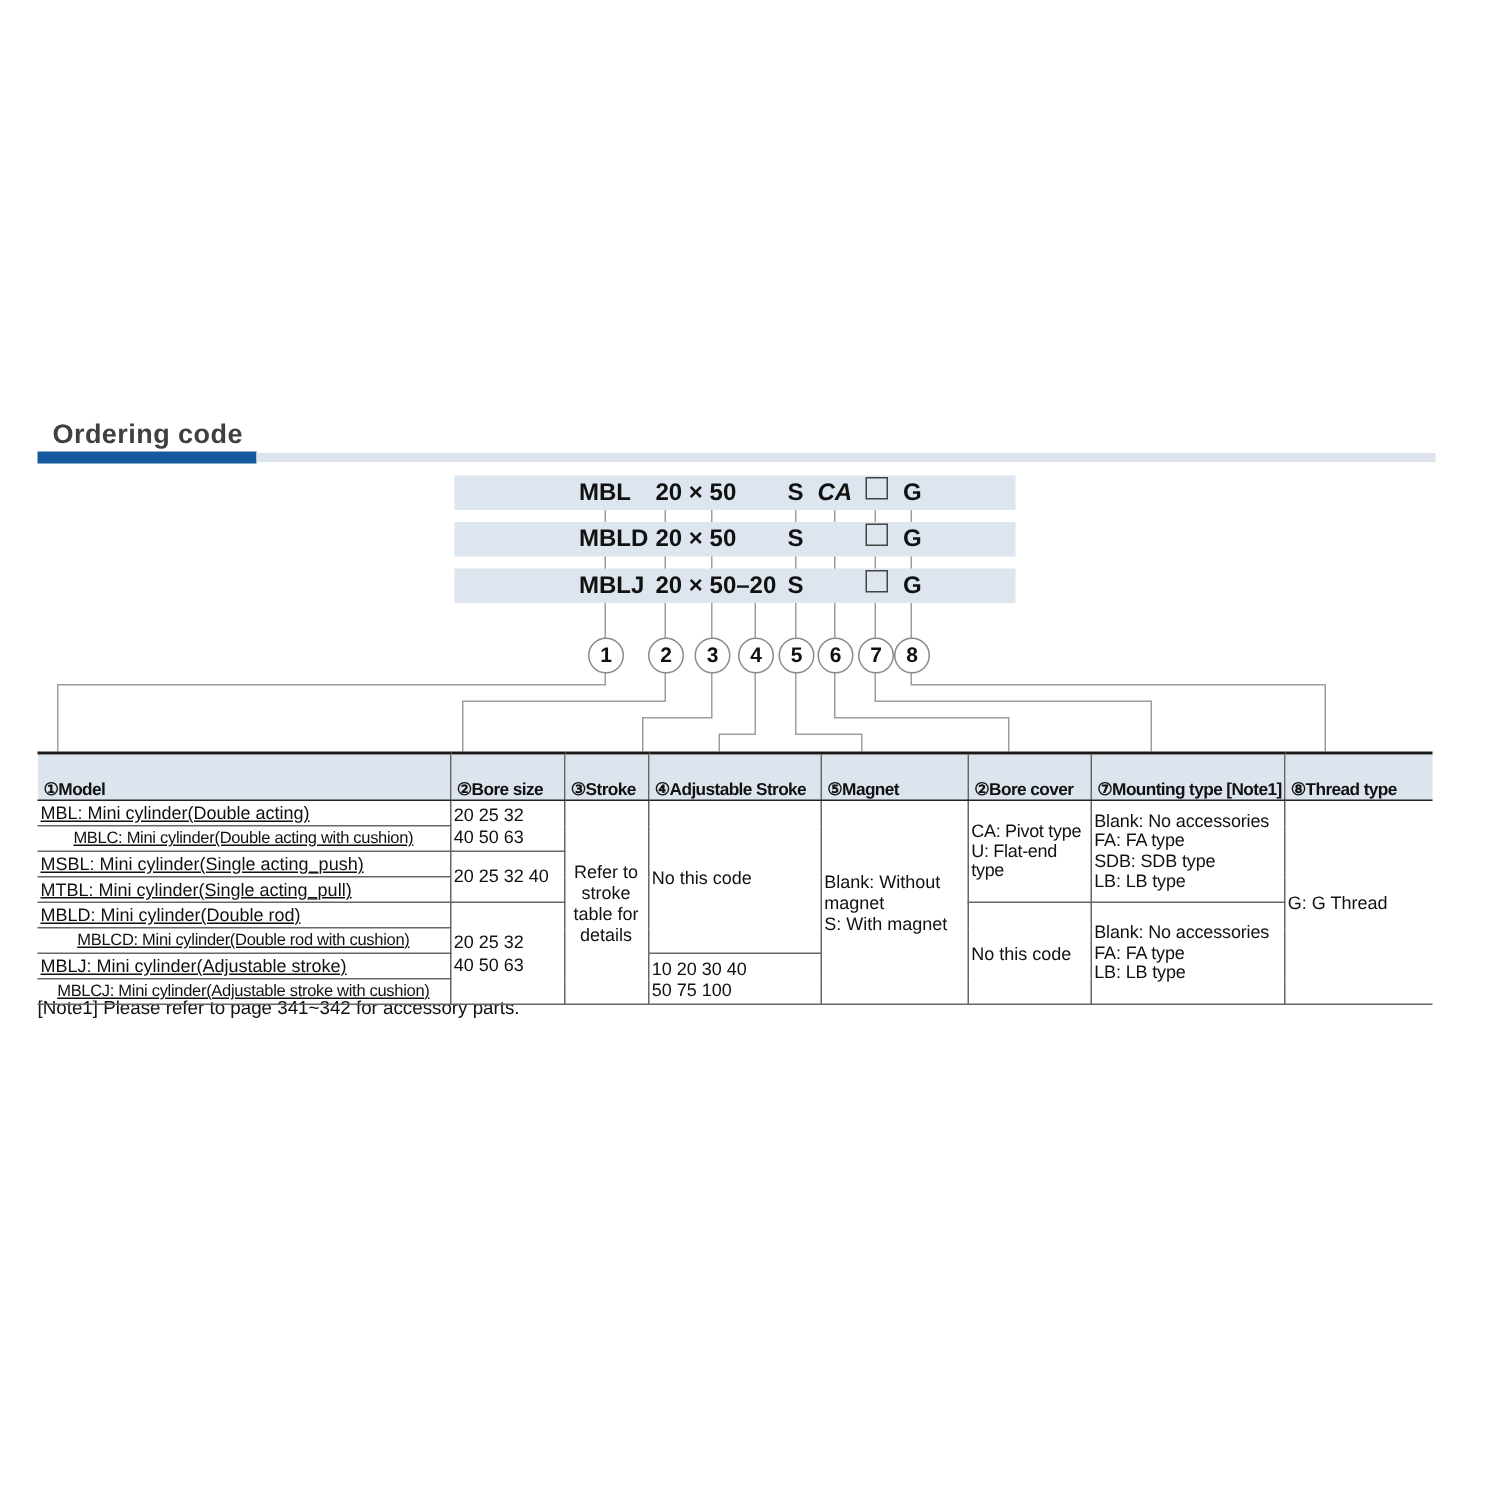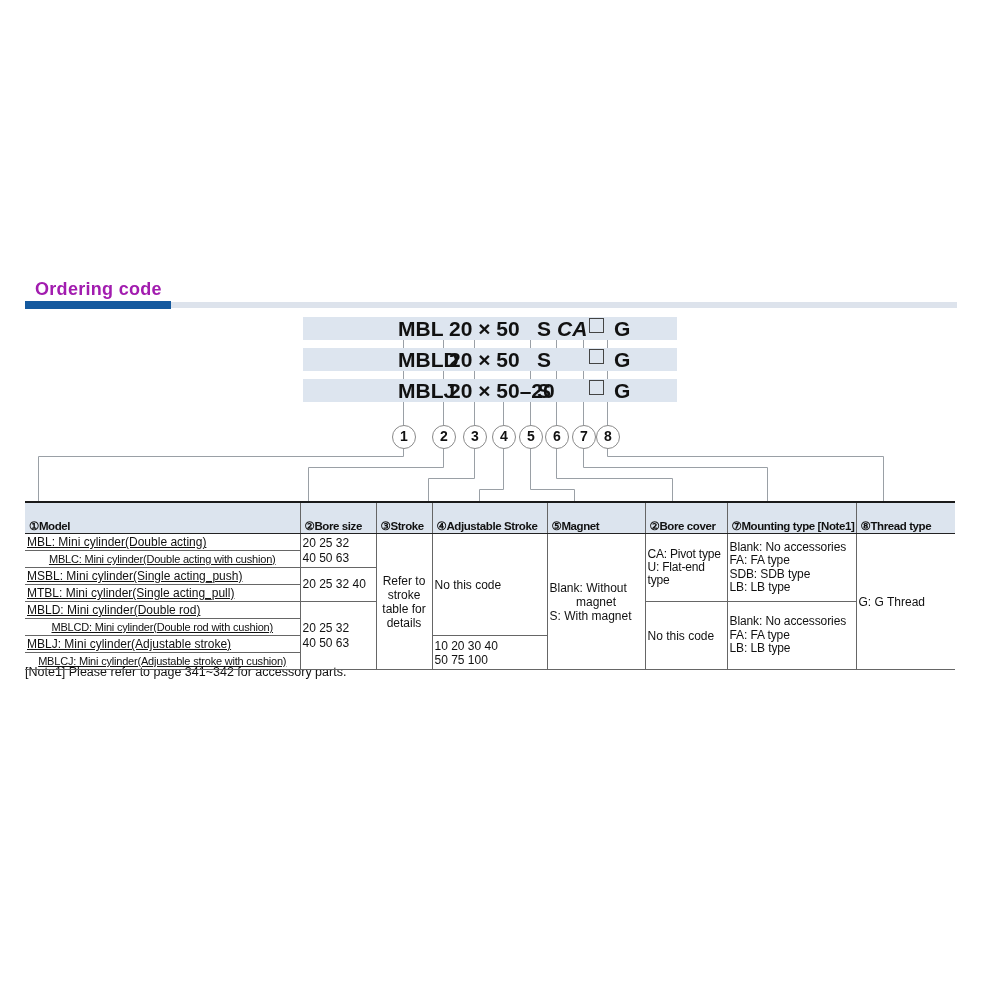--- a/index.html
+++ b/index.html
@@ -3,27 +3,27 @@
 <meta charset="utf-8">
 <style>
   html,body{margin:0;padding:0;}
   body{
     width:1000px;height:1000px;background:#ffffff;position:relative;
     font-family:"Liberation Sans", sans-serif;color:#1a1a1a;overflow:hidden;
   }
   .abs{position:absolute;}
 
   
-  .page-title{left:35px;top:279px;font-size:18px;font-weight:bold;letter-spacing:.3px;color:#a21caf;}
+  .page-title{left:35px;top:279px;font-size:18px;font-weight:bold;letter-spacing:.3px;color:#404040;}
   .title-accent{left:25px;top:301px;width:146px;height:8px;background:#15599e;}
   .title-track{left:171px;top:302px;width:786px;height:6px;background:#dde3ec;}
 
   
   .code-bar{left:303px;width:374px;height:23px;background:#dde5ef;z-index:2;}
-  .code-bar span{position:absolute;top:1px;font-size:21px;font-weight:bold;color:#111;white-space:nowrap;line-height:21px;margin-left:12px;}
+  .code-bar span{position:absolute;top:1px;font-size:16px;font-weight:bold;color:#111;white-space:nowrap;line-height:21px;}
   .slot-model{left:83px;}
   .slot-size{left:134px;}
   .slot-s{left:222px;}
   .slot-ca{left:242px;font-style:italic;}
   .slot-g{left:299px;}
   .option-box{position:absolute;left:274px;top:4px;width:13px;height:13px;border:1.5px solid #444;background:transparent;}
 
   
   .callout{width:22px;height:22px;border:1px solid #8a8a8a;border-radius:50%;background:#fff;
     top:425px;z-index:3;text-align:center;font-size:14px;font-weight:bold;line-height:21px;color:#111;}
@@ -39,21 +39,21 @@
     height:14px;white-space:nowrap;overflow:hidden;color:#111;}
   table.order td{border:1px solid #666;font-size:12px;padding:0 2px;vertical-align:middle;color:#111;
     white-space:nowrap;overflow:hidden;}
   table.order tr{height:17px;}
   td.model{padding-left:8px;text-decoration:underline;}
   td.model.sm{font-size:11px;letter-spacing:-0.2px;text-align:center;}
   td.bore{padding-left:5px;line-height:15px;}
   td.stroke{text-align:center;font-size:11.5px;line-height:14px;padding:0 1px;}
   td.adj{padding-left:10px;line-height:14px;}
   td.magnet{font-size:11.5px;padding:0 4px 0 8px;line-height:14px;}
-  td.magnet .r{text-align:center;}
+  td.magnet .r{text-align:left;}
   td.cover-u{font-size:10.5px;letter-spacing:-0.2px;padding-left:3px;line-height:13px;}
   td.cover-l{padding-left:6px;}
   td.mount{font-size:11px;letter-spacing:-0.1px;padding-left:5px;line-height:13.5px;margin-left:24px;}
   td.thread{padding-left:9px;}
   .ml{white-space:pre-line !important;}
 
   .note{left:25px;top:665px;font-size:12.5px;color:#111;}
 </style>
 </head>
 <body>

